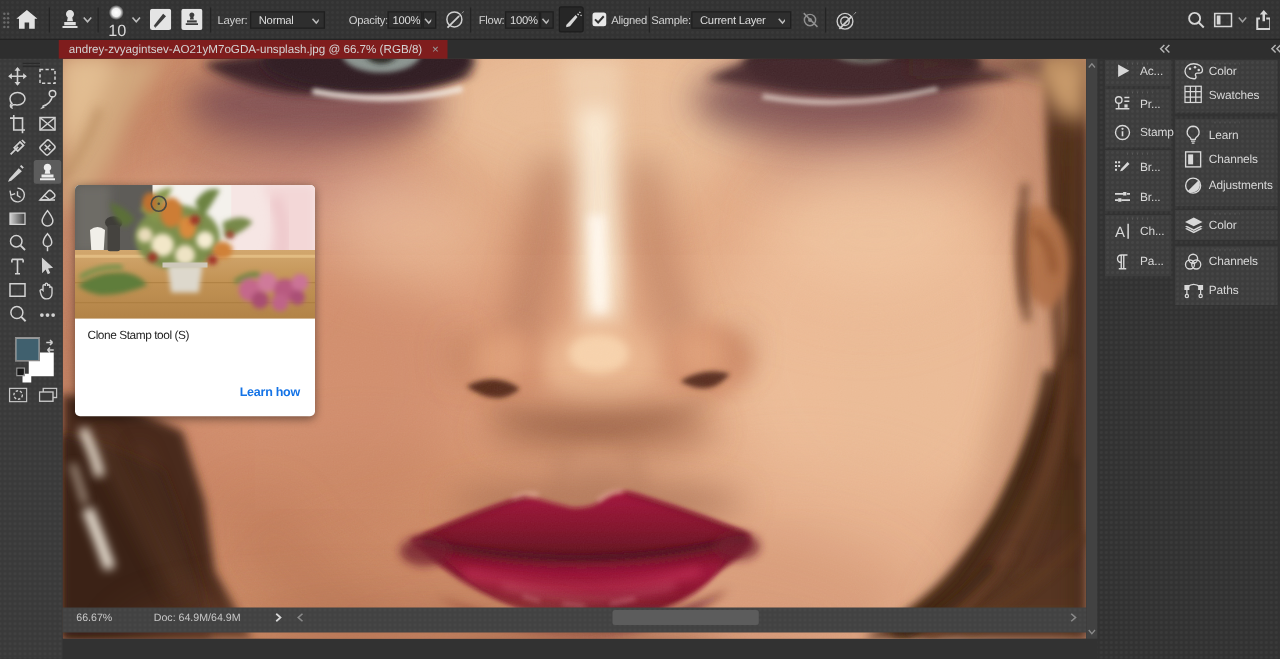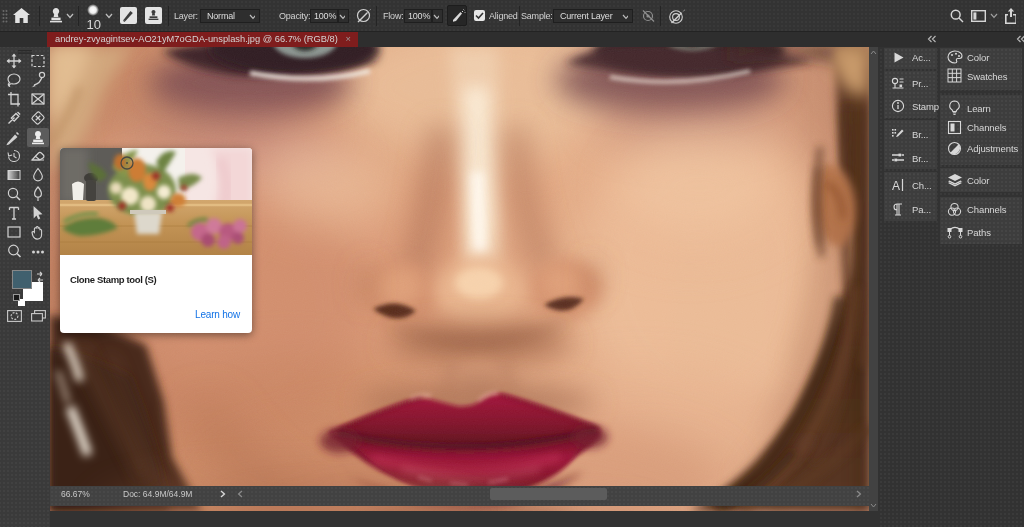--- a/index.html
+++ b/index.html
@@ -663,15 +663,15 @@
   <circle cx="168" cy="84" r="9" fill="#b85a80"></circle>
   <circle cx="180" cy="78" r="7" fill="#cb7396"></circle>
   <circle cx="148" cy="92" r="7" fill="#a94e72"></circle>
   <circle cx="164" cy="94" r="7" fill="#bf6388"></circle>
   <circle cx="178" cy="90" r="6" fill="#aa5076"></circle>
   <path d="M128 78 Q 138 70 148 72" stroke="#6d8342" stroke-width="4" fill="none"></path>
  </g>
  <circle cx="67" cy="15" r="6" fill="none" stroke="#4a4a42" stroke-width="1.3"></circle>
  <circle cx="67" cy="15" r="1" fill="#4a4a42"></circle>
 </svg>
-<div style="position:absolute;left:10px;top:126px;font-size:9.5px;font-weight:bold;color:#1d1d1d;letter-spacing:-.35px">Clone Stamp tool (S)</div>
-<div style="position:absolute;right:12px;top:161px;font-size:10px;font-weight:normal;color:#1473e6;letter-spacing:-.2px">Learn how</div>
+<div style="position:absolute;left:10px;top:115px;font-size:9.5px;font-weight:normal;color:#1d1d1d;letter-spacing:-.35px">Clone Stamp tool (S)</div>
+<div style="position:absolute;right:12px;top:161px;font-size:10px;font-weight:bold;color:#1473e6;letter-spacing:-.2px">Learn how</div>
 </div>
 
 </body></html>

